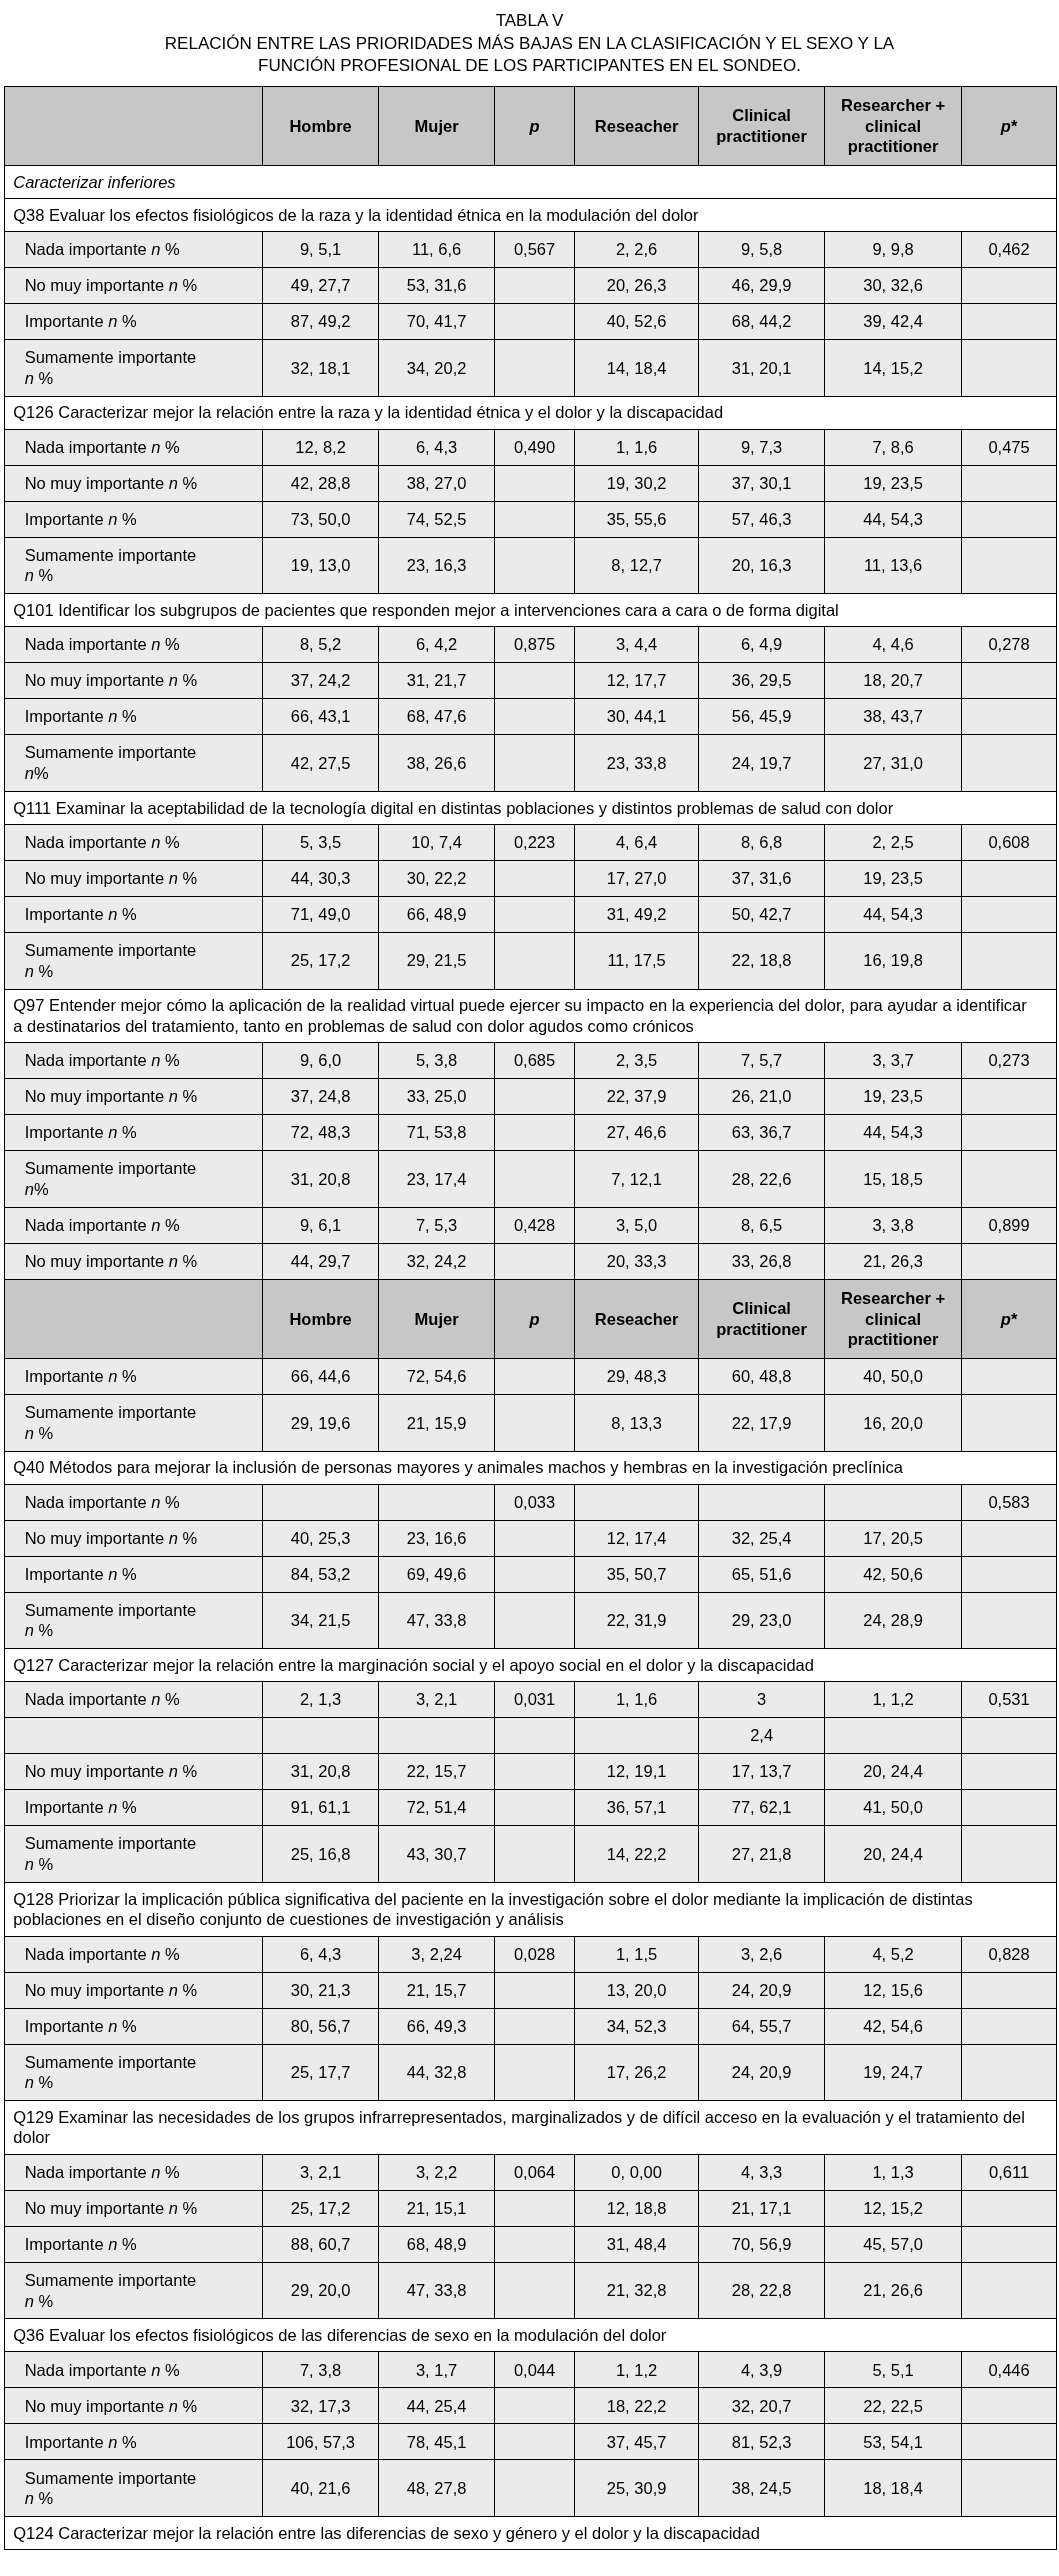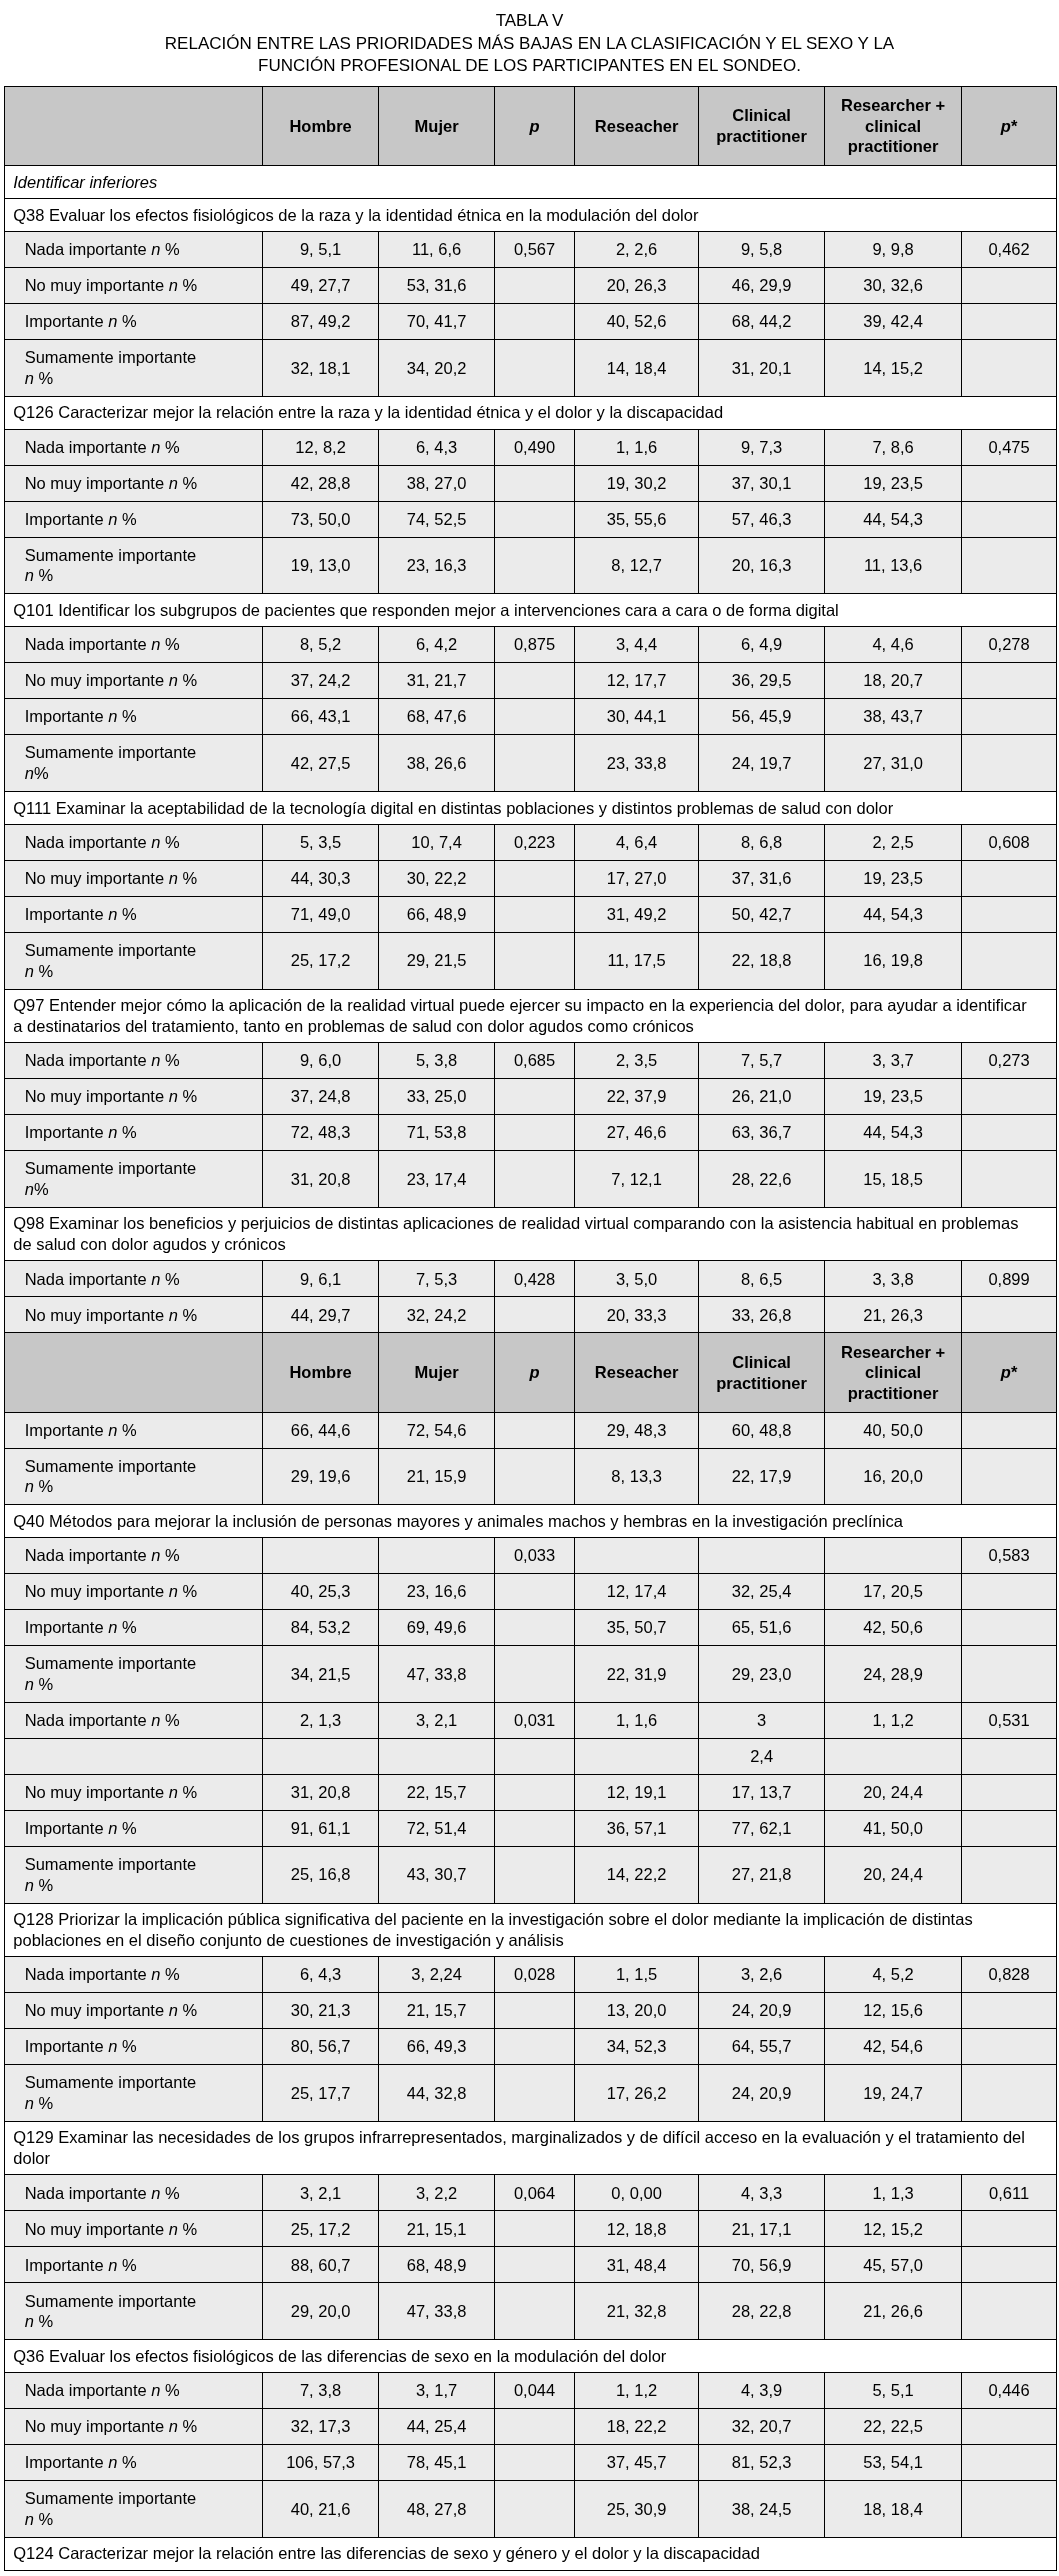--- a/index.html
+++ b/index.html
@@ -67,21 +67,21 @@
           <th></th>
           <th>Hombre</th>
           <th>Mujer</th>
           <th><i>p</i></th>
           <th>Reseacher</th>
           <th>Clinical practitioner</th>
           <th>Researcher + clinical practitioner</th>
           <th><i>p</i>*</th>
         </tr>
         <tr>
-          <td colspan="8" class="section">Identificar inferiores</td>
+          <td colspan="8" class="section">Caracterizar inferiores</td>
         </tr>
         <tr>
           <td colspan="8" class="question">Q38 Evaluar los efectos fisiológicos de la raza y la identidad étnica en la modulación del dolor</td>
         </tr>
         <tr>
           <td class="lbl">Nada importante <i>n</i> %</td>
           <td class="val">9, 5,1</td>
           <td class="val">11, 6,6</td>
           <td class="val">0,567</td>
           <td class="val">2, 2,6</td>
@@ -283,23 +283,20 @@
         </tr>
         <tr>
           <td class="lbl">Sumamente importante <br><i>n</i>%</td>
           <td class="val">31, 20,8</td>
           <td class="val">23, 17,4</td>
           <td class="val"></td>
           <td class="val">7, 12,1</td>
           <td class="val">28, 22,6</td>
           <td class="val">15, 18,5</td>
           <td class="val"></td>
-        </tr>
-        <tr>
-          <td colspan="8" class="question">Q98 Examinar los beneficios y perjuicios de distintas aplicaciones de realidad virtual comparando con la asistencia habitual en problemas de salud con dolor agudos y crónicos</td>
         </tr>
         <tr>
           <td class="lbl">Nada importante <i>n</i> %</td>
           <td class="val">9, 6,1</td>
           <td class="val">7, 5,3</td>
           <td class="val">0,428</td>
           <td class="val">3, 5,0</td>
           <td class="val">8, 6,5</td>
           <td class="val">3, 3,8</td>
           <td class="val">0,899</td>
@@ -381,20 +378,23 @@
           <td class="lbl">Sumamente importante <br><i>n</i> %</td>
           <td class="val">34, 21,5</td>
           <td class="val">47, 33,8</td>
           <td class="val"></td>
           <td class="val">22, 31,9</td>
           <td class="val">29, 23,0</td>
           <td class="val">24, 28,9</td>
           <td class="val"></td>
         </tr>
         <tr>
+          <td colspan="8" class="question">Q127 Caracterizar mejor la relación entre la marginación social y el apoyo social en el dolor y la discapacidad</td>
+        </tr>
+        <tr>
           <td class="lbl">Nada importante <i>n</i> %</td>
           <td class="val">2, 1,3</td>
           <td class="val">3, 2,1</td>
           <td class="val">0,031</td>
           <td class="val">1, 1,6</td>
           <td class="val">3</td>
           <td class="val">1, 1,2</td>
           <td class="val">0,531</td>
         </tr>
         <tr>

